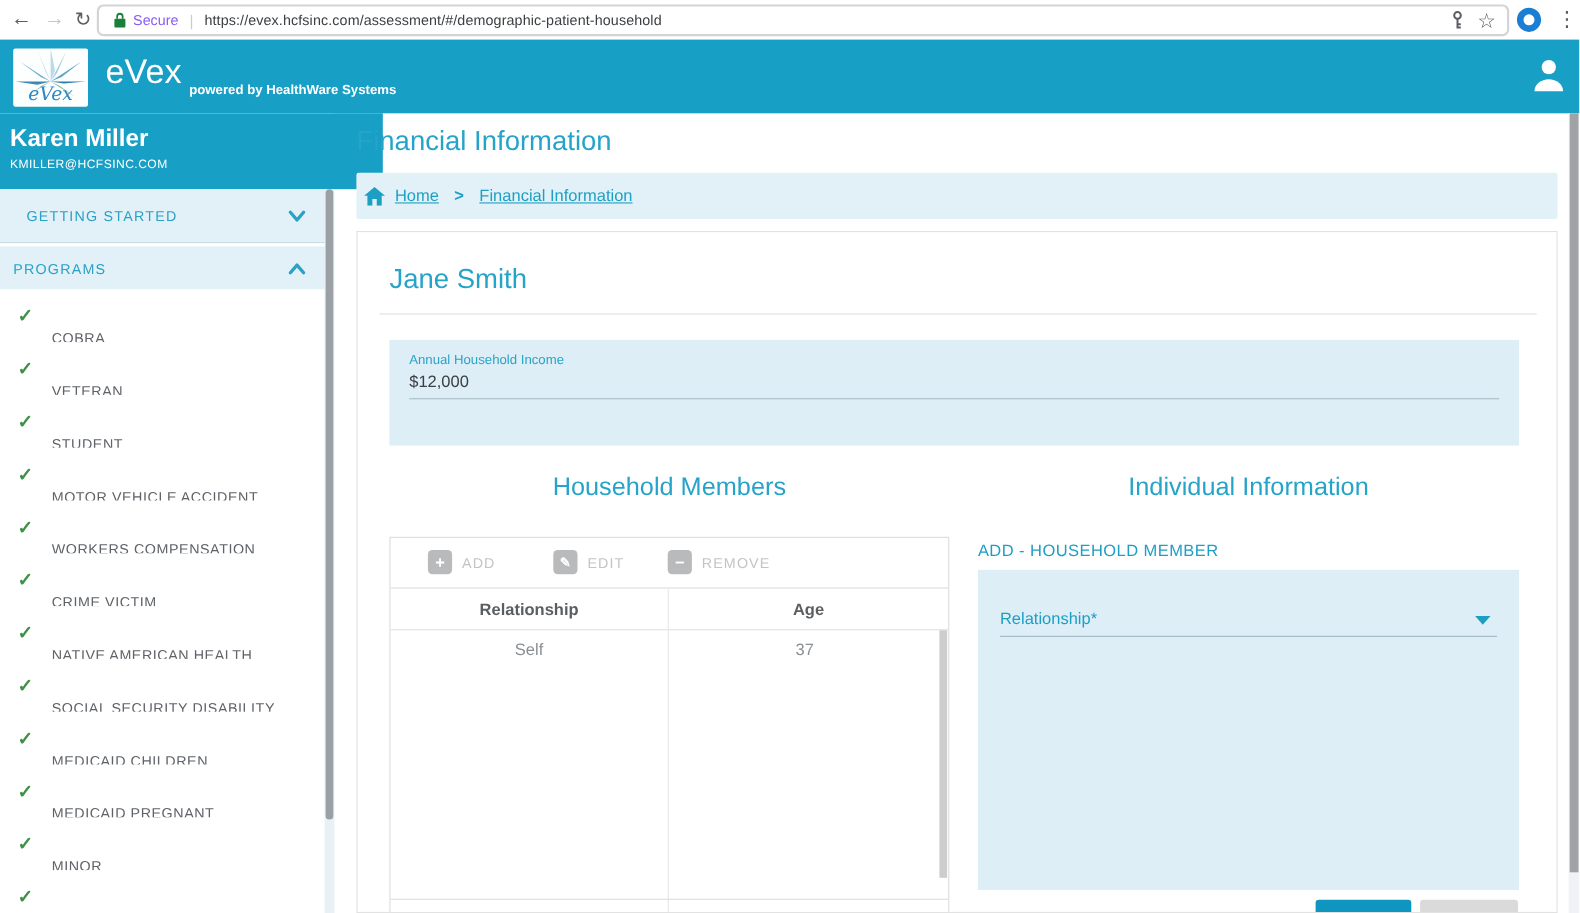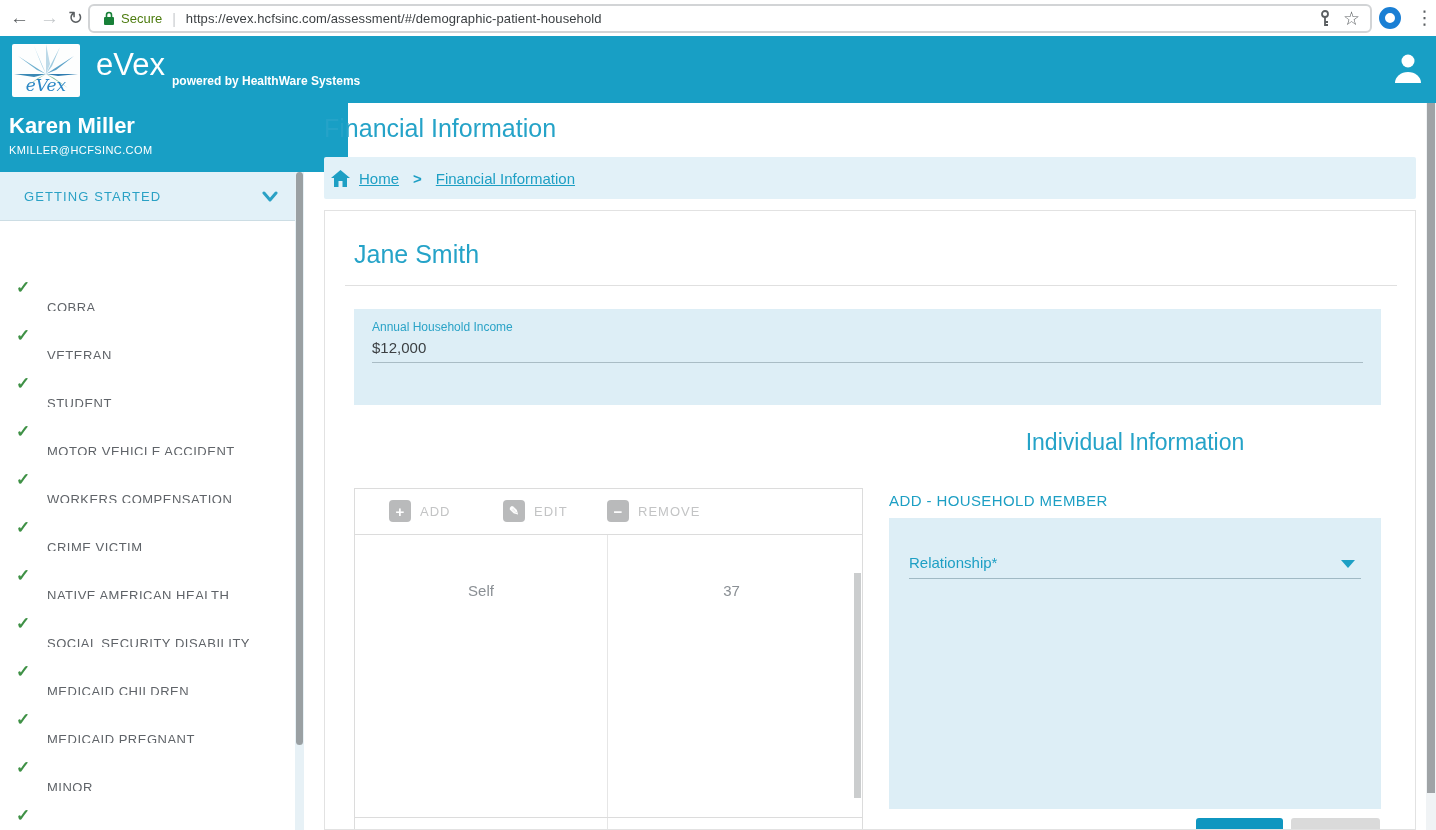--- a/index.html
+++ b/index.html
@@ -6,21 +6,21 @@
   #screen{position:relative;width:1436px;height:830px;overflow:hidden;
           font-family:"Liberation Sans",sans-serif;background:#fff;}
   .abs{position:absolute;}
 
   
   #chrome{position:absolute;left:0;top:0;width:1436px;height:36px;background:#fff;}
   .nav-glyph{font-size:19px;color:#5a5e61;line-height:26px;}
   .nav-glyph.disabled{color:#c3c7ca;}
   #urlbar{position:absolute;left:88px;top:4px;width:1280px;height:25px;background:#fff;
           border:2px solid #d2d4d6;border-radius:6px;display:flex;align-items:center;}
-  .secure-txt{color:#4d7c0f;font-size:13px;margin-left:6px;}
+  .secure-txt{color:#8b5cf6;font-size:13px;margin-left:6px;}
   .url-divider{color:#c9cccf;font-size:14px;margin:0 10px;}
   .url-txt{color:#3c4043;font-size:13px;letter-spacing:.1px;}
   .bar-right-icons{position:absolute;right:10px;top:0;height:25px;display:flex;align-items:center;gap:12px;}
   .grey-icon{color:#5a5e61;font-size:16px;}
   #ext-ring{width:10px;height:10px;border:6px solid #1a7fd4;border-radius:50%;}
 
   
   #appbar{position:absolute;left:0;top:36px;width:1436px;height:67px;background:#189fc5;}
   #logo-box{position:absolute;left:12px;top:8px;width:68px;height:53px;background:#fdfefe;border-radius:2px;}
   #brand{position:absolute;left:96px;top:11px;color:#fff;font-size:31px;font-weight:400;}
@@ -150,20 +150,26 @@
       <div id="user-email">KMILLER@HCFSINC.COM</div>
     </div>
 
     <div class="side-section" style="top:69px;height:49px;border-bottom:1px solid #ccdde4;padding-left:24px;">
       <span class="lbl">GETTING STARTED</span>
       <svg width="16" height="11" viewBox="0 0 16 11">
         <path d="M2 2 L8 9 L14 2" fill="none" stroke="#2aa1c5" stroke-width="3" stroke-linecap="round" stroke-linejoin="round"></path>
       </svg>
     </div>
 
+    <div class="side-section" style="top:121px;height:41px;">
+      <span class="lbl">PROGRAMS</span>
+      <svg width="16" height="11" viewBox="0 0 16 11">
+        <path d="M2 9 L8 2 L14 9" fill="none" stroke="#2aa1c5" stroke-width="3" stroke-linecap="round" stroke-linejoin="round"></path>
+      </svg>
+    </div>
 
     <div class="prog" style="top:160px;">
         <span class="chk">✓</span>
         <span class="prog-lbl">COBRA</span>
       </div>
     <div class="prog" style="top:208px;">
         <span class="chk">✓</span>
         <span class="prog-lbl">VETERAN</span>
       </div>
     <div class="prog" style="top:256px;">
@@ -226,37 +232,42 @@
   <div id="card">
     <div id="patient-name" class="teal-head">Jane Smith</div>
     <div id="card-rule"></div>
 
     <div id="income-panel">
       <div id="income-label">Annual Household Income</div>
       <div id="income-value">$12,000</div>
       <div id="income-line"></div>
     </div>
 
+    <div class="col-head teal-head" style="left:29px;width:509px;">Household Members</div>
     <div class="col-head teal-head" style="left:564px;width:492px;">Individual Information</div>
 
     <div id="hm-table">
       <div id="hm-toolbar">
         <div class="tb-btn" style="left:34px;">
           <span class="tb-ico">+</span>
           <span class="tb-lbl">ADD</span>
         </div>
         <div class="tb-btn" style="left:148px;">
           <span class="tb-ico" style="font-size:12px;">✎</span>
           <span class="tb-lbl">EDIT</span>
         </div>
         <div class="tb-btn" style="left:252px;">
           <span class="tb-ico">−</span>
           <span class="tb-lbl">REMOVE</span>
         </div>
       </div>
+      <div id="hm-headrow">
+        <div class="hm-hcell" style="left:0;width:252px;">Relationship</div>
+        <div class="hm-hcell" style="left:253px;right:0;">Age</div>
+      </div>
       <div id="hm-colline"></div>
       <div>
         <div class="hm-cell" style="left:0;width:252px;">Self</div>
         <div class="hm-cell" style="left:253px;right:7px;">37</div>
       </div>
       <div id="hm-footline"></div>
       <div id="hm-scroll">
           <div id="hm-thumb"></div>
         </div>
     </div>

